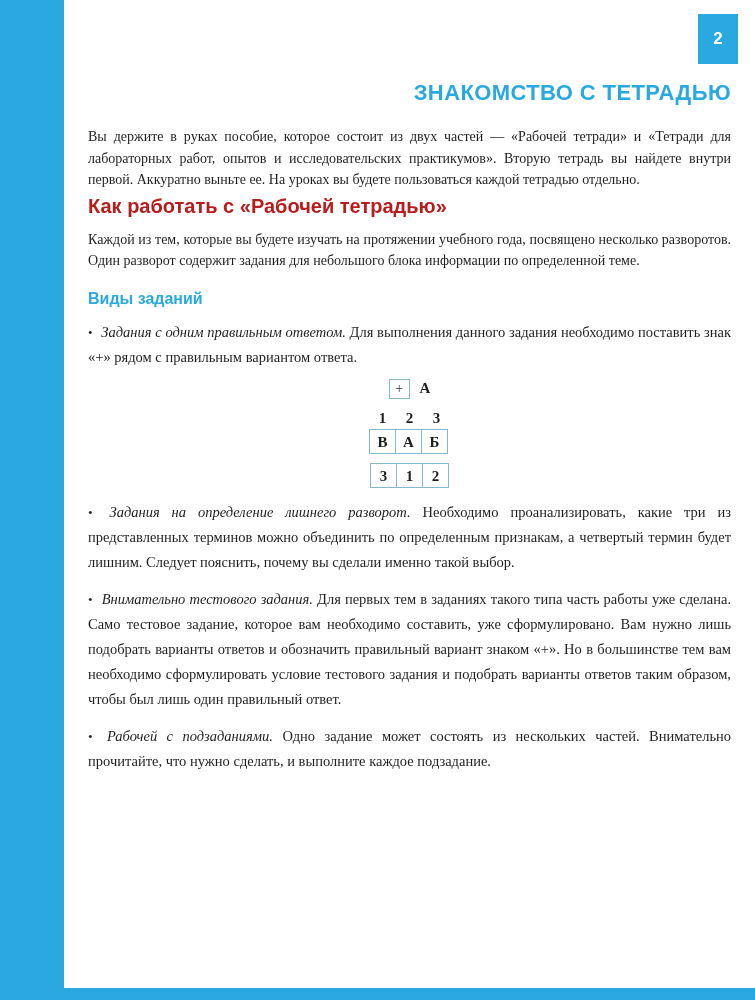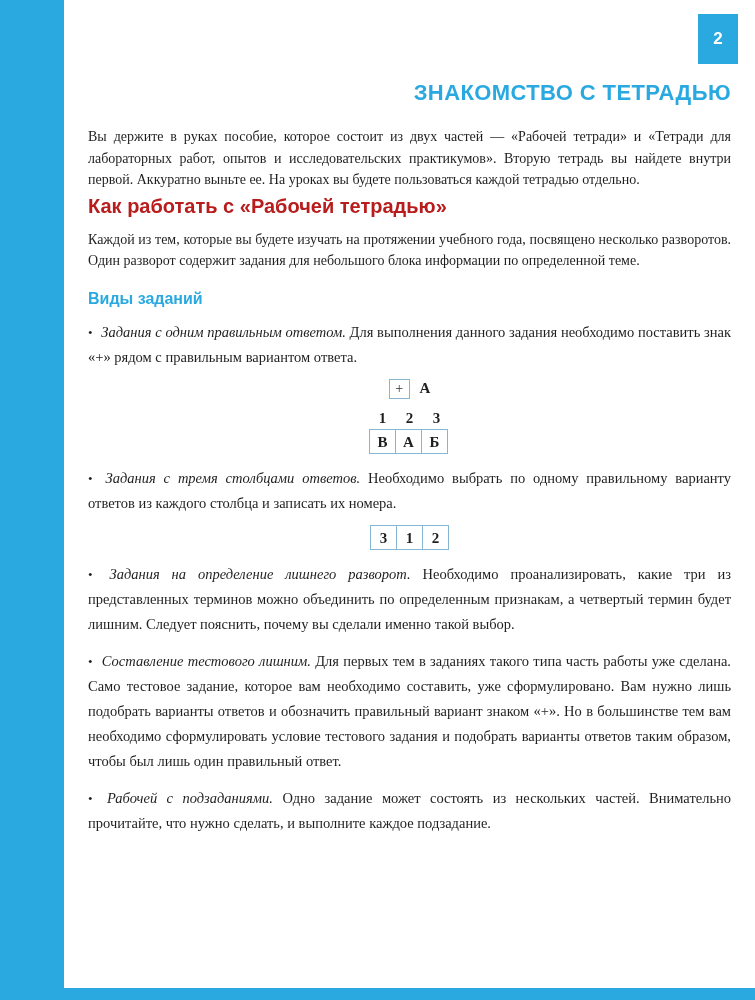--- a/index.html
+++ b/index.html
@@ -118,43 +118,38 @@
       <span>2</span>
       <span>3</span>
     </div>
     <div class="cells">
       <span>В</span>
       <span>А</span>
       <span>Б</span>
     </div>
   </div>
 
-  <p class="task">
-    <span class="bullet">•</span>
-    <span class="lead">Задания с тремя столбцами ответов.</span>
-    <span>Необходимо выбрать по одному правильному варианту ответов из каждого столбца и записать их номера.</span>
-  </p>
 
   <div class="example-columns">
     <div class="cells">
       <span>3</span>
       <span>1</span>
       <span>2</span>
     </div>
   </div>
 
   <p class="task">
     <span class="bullet">•</span>
     <span class="lead">Задания на определение лишнего разворот.</span>
     <span>Необходимо проанализировать, какие три из представленных терминов можно объединить по определенным признакам, а четвертый термин будет лишним. Следует пояснить, почему вы сделали именно такой выбор.</span>
   </p>
 
   <p class="task">
     <span class="bullet">•</span>
-    <span class="lead">Составление тестового лишним.</span>
+    <span class="lead">Внимательно тестового задания.</span>
     <span>Для первых тем в заданиях такого типа часть работы уже сделана. Само тестовое задание, которое вам необходимо составить, уже сформулировано. Вам нужно лишь подобрать варианты ответов и обозначить правильный вариант знаком «+». Но в большинстве тем вам необходимо сформулировать условие тестового задания и подобрать варианты ответов таким образом, чтобы был лишь один правильный ответ.</span>
   </p>
 
   <p class="task">
     <span class="bullet">•</span>
     <span class="lead">Рабочей с подзаданиями.</span>
     <span>Одно задание может состоять из нескольких частей. Внимательно прочитайте, что нужно сделать, и выполните каждое подзадание.</span>
   </p>
 
 </div>

